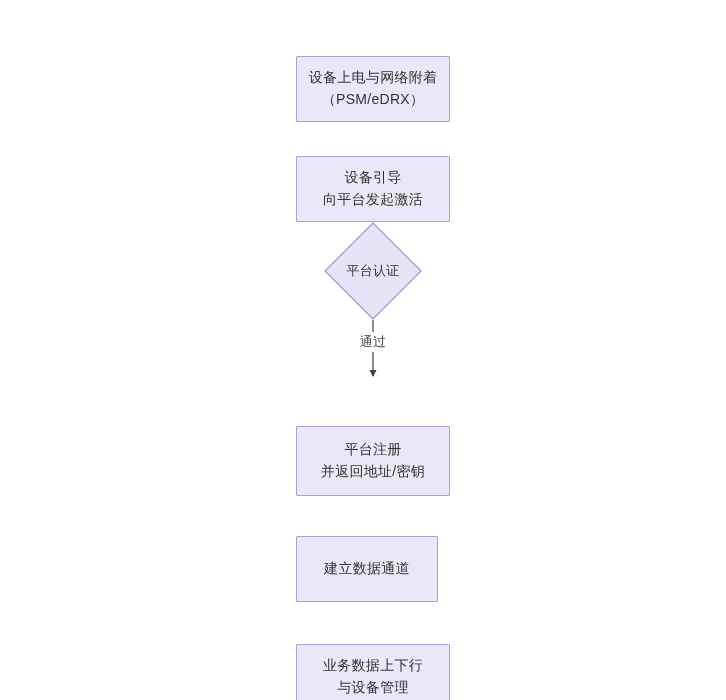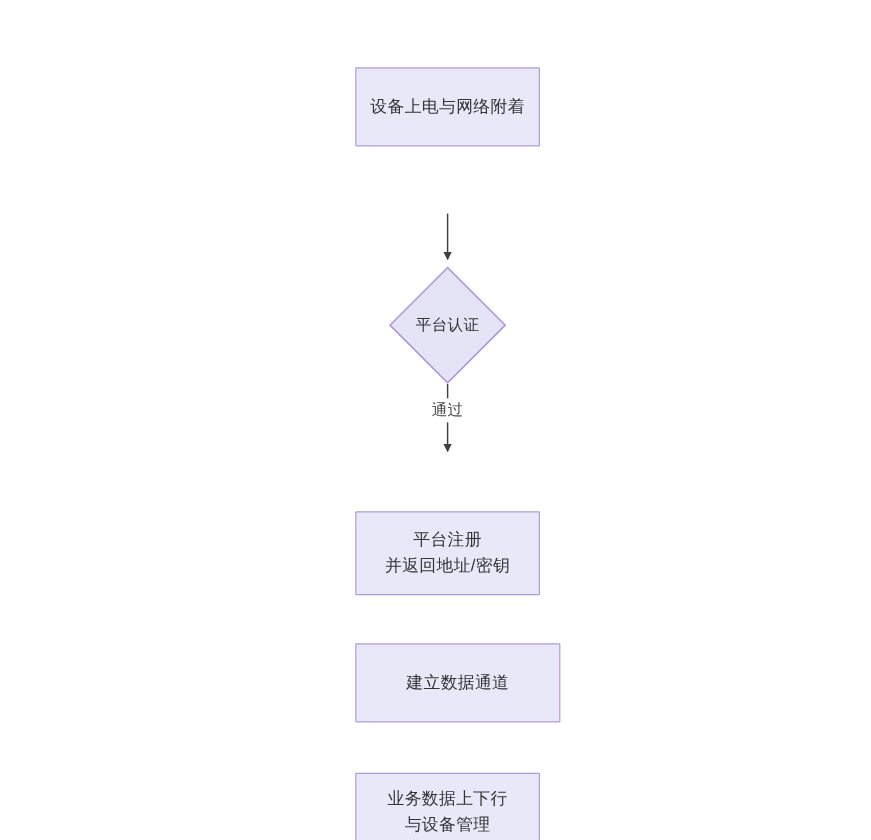--- a/index.html
+++ b/index.html
@@ -103,38 +103,43 @@
     <g>
       <line x1="373" y1="452" x2="373" y2="486" stroke="#3f3f46" stroke-width="1.2" marker-end="url(#arrowhead)"></line>
     </g>
     <g>
       <line x1="373" y1="558" x2="373" y2="594" stroke="#3f3f46" stroke-width="1.2" marker-end="url(#arrowhead)"></line>
     </g>
   </svg>
 
   <div class="node node-box" style="left:296px; top:12px; width:154px; height:66px;">
     <span class="node-line">设备上电与网络附着</span>
+    <span class="node-line">（PSM/eDRX）</span>
   </div>
 
+  <div class="node node-box" style="left:296px; top:112px; width:154px; height:66px;">
+    <span class="node-line">设备引导</span>
+    <span class="node-line">向平台发起激活</span>
+  </div>
 
   <div class="diamond-wrap" style="left:324px; top:222px; width:98px; height:98px;">
     <svg class="diamond-shape" viewBox="0 0 98 98" xmlns="http://www.w3.org/2000/svg" preserveAspectRatio="none">
       <polygon points="49,1 97,49 49,97 1,49" fill="#e4e4f6" stroke="#b19cd9" stroke-width="1.4"></polygon>
     </svg>
     <span class="diamond-label">平台认证</span>
   </div>
 
   <div class="edge-label" style="left:373px; top:332px;">通过</div>
 
   <div class="node node-box" style="left:296px; top:382px; width:154px; height:70px;">
     <span class="node-line">平台注册</span>
     <span class="node-line">并返回地址/密钥</span>
   </div>
 
-  <div class="node node-box" style="left:296px; top:492px; width:171px; height:66px;">
+  <div class="node node-box" style="left:296px; top:492px; width:142px; height:66px;">
     <span class="node-line">建立数据通道</span>
   </div>
 
   <div class="node node-box" style="left:296px; top:600px; width:154px; height:66px;">
     <span class="node-line">业务数据上下行</span>
     <span class="node-line">与设备管理</span>
   </div>
 
 </div>
 

